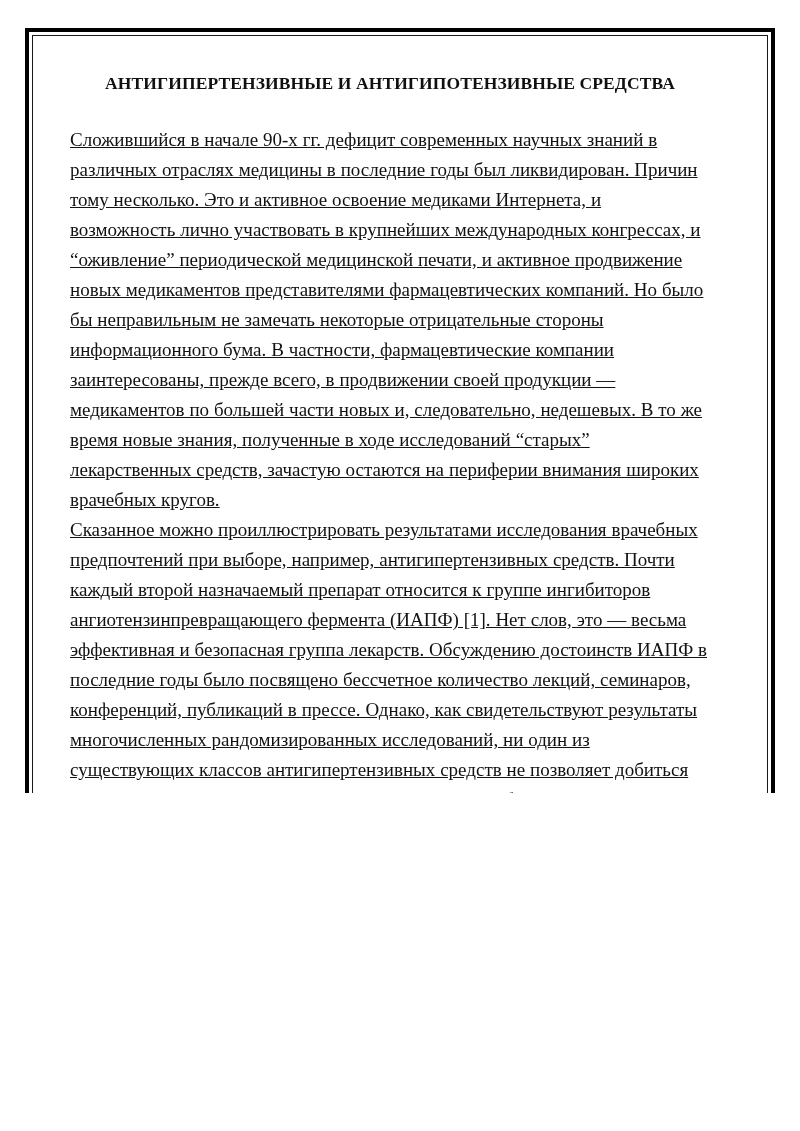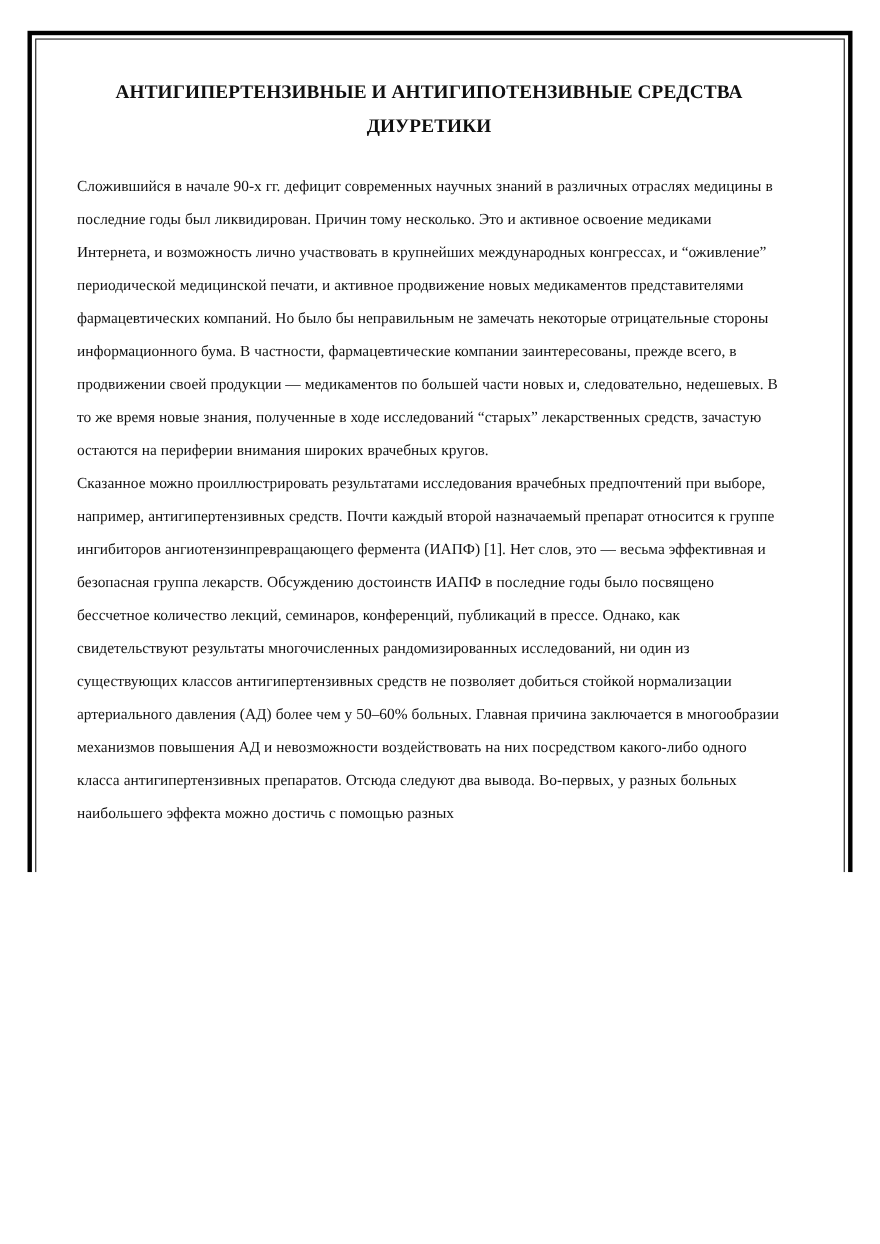--- a/index.html
+++ b/index.html
@@ -61,44 +61,44 @@
   .doc-title .title-line-2 {
     display: block;
   }
 
   .body-block {
     margin-top: 26px;
   }
 
   .para {
     margin: 0;
-    font-size: 14px;
+    font-size: 19px;
     line-height: 30px;
     color: #121212;
     text-align: left;
     word-spacing: 0.1px;
+    text-decoration: underline;
   }
 
   .para + .para {
     margin-top: 0;
   }
 </style>
 </head>
 <body>
 
 <div class="page">
 
   <div class="page-frame-outer"></div>
   <div class="page-frame-inner"></div>
 
   <div class="content">
 
     <h1 class="doc-title">
       <span>АНТИГИПЕРТЕНЗИВНЫЕ И АНТИГИПОТЕНЗИВНЫЕ СРЕДСТВА</span>
-      <span class="title-line-2">ДИУРЕТИКИ</span>
     </h1>
 
     <div class="body-block">
       <p class="para">Сложившийся в начале 90-х гг. дефицит современных научных знаний в различных отраслях медицины в последние годы был ликвидирован. Причин тому несколько. Это и активное освоение медиками Интернета, и возможность лично участвовать в крупнейших международных конгрессах, и “оживление” периодической медицинской печати, и активное продвижение новых медикаментов представителями фармацевтических компаний. Но было бы неправильным не замечать некоторые отрицательные стороны информационного бума. В частности, фармацевтические компании заинтересованы, прежде всего, в продвижении своей продукции — медикаментов по большей части новых и, следовательно, недешевых. В то же время новые знания, полученные в ходе исследований “старых” лекарственных средств, зачастую остаются на периферии внимания широких врачебных кругов.</p>
       <p class="para">Сказанное можно проиллюстрировать результатами исследования врачебных предпочтений при выборе, например, антигипертензивных средств. Почти каждый второй назначаемый препарат относится к группе ингибиторов ангиотензинпревращающего фермента (ИАПФ) [1]. Нет слов, это — весьма эффективная и безопасная группа лекарств. Обсуждению достоинств ИАПФ в последние годы было посвящено бессчетное количество лекций, семинаров, конференций, публикаций в прессе. Однако, как свидетельствуют результаты многочисленных рандомизированных исследований, ни один из существующих классов антигипертензивных средств не позволяет добиться стойкой нормализации артериального давления (АД) более чем у 50–60% больных. Главная причина заключается в многообразии механизмов повышения АД и невозможности воздействовать на них посредством какого-либо одного класса антигипертензивных препаратов. Отсюда следуют два вывода. Во-первых, у разных больных наибольшего эффекта можно достичь с помощью разных</p>
     </div>
 
   </div>
 
 </div>

